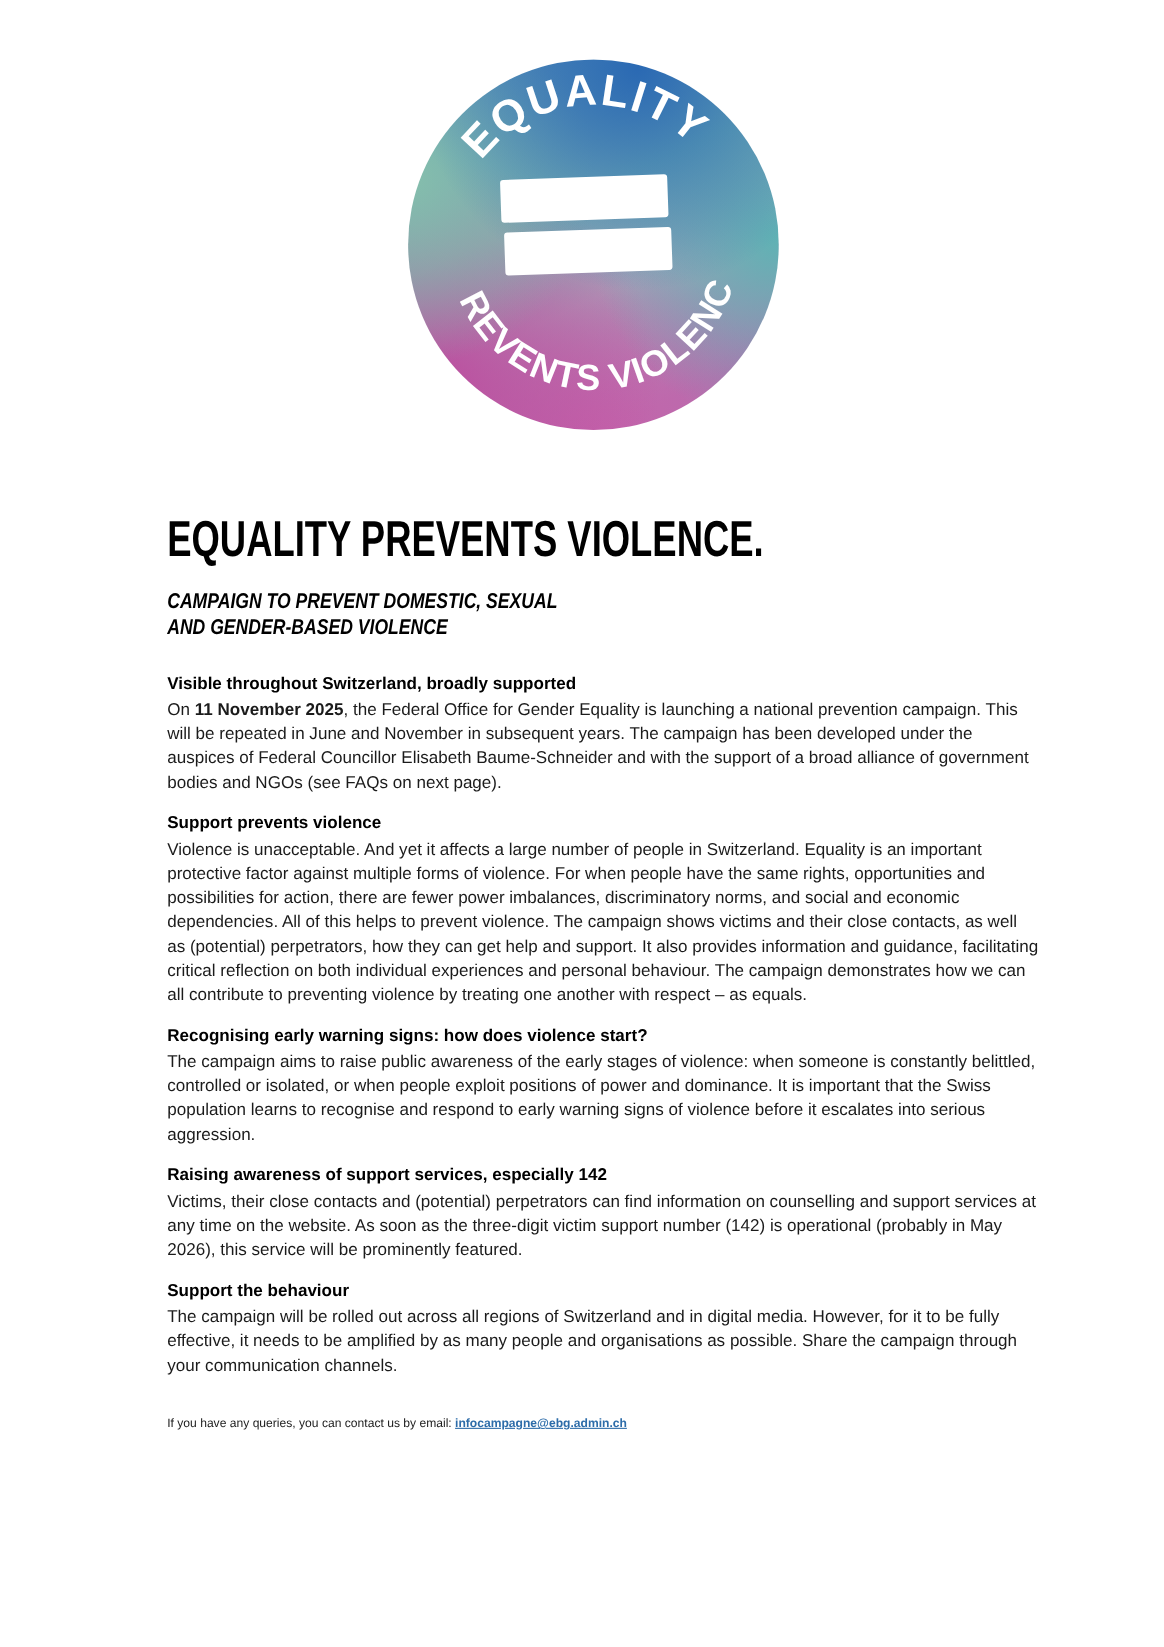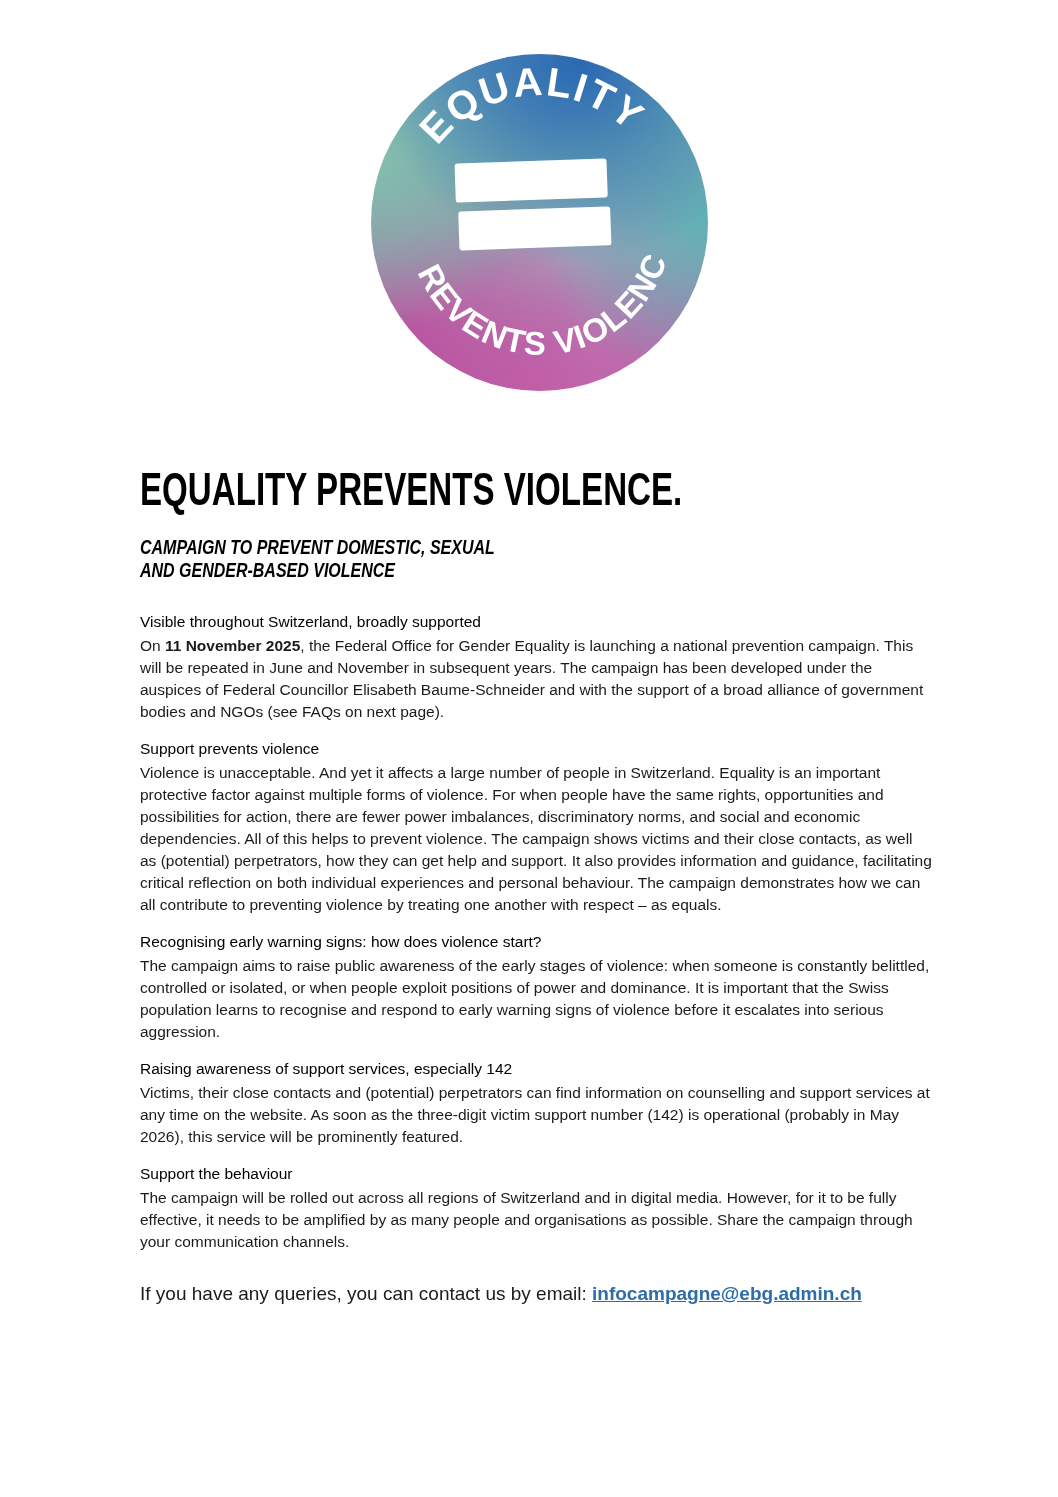--- a/index.html
+++ b/index.html
@@ -37,21 +37,21 @@
     fill: #ffffff;
     font-family: "Liberation Sans", "DejaVu Sans", sans-serif;
     font-weight: bold;
   }
   .logo-text-top    { font-size: 40px; letter-spacing: 2px; }
   .logo-text-bottom { font-size: 33px; letter-spacing: 1px; }
 
   
   .content {
     position: absolute;
-    left: 140px;
+    left: 152px;
     top: 466px;
     width: 792px;
     color: var(--text);
   }
   .title {
     margin: 0 0 24px 0;
     font-size: 46px;
     line-height: 1.0;
     font-weight: bold;
     color: var(--heading);
@@ -68,33 +68,33 @@
     font-style: italic;
     color: var(--heading);
     transform: scaleX(0.82);
     transform-origin: left center;
     white-space: pre-line;
   }
   .section { margin: 0 0 16px 0; }
   .section-heading {
     font-size: 15.5px;
     line-height: 20px;
-    font-weight: normal;
+    font-weight: bold;
     color: var(--heading);
     margin: 0 0 3px 0;
   }
   .section-body {
     margin: 0;
     font-size: 15.5px;
     line-height: 22px;
     color: var(--text);
   }
   .contact {
     margin: 30px 0 0 0;
-    font-size: 19px;
+    font-size: 11px;
     line-height: 22px;
     color: var(--text);
   }
   a.email-link {
     color: var(--link-blue);
     font-weight: bold;
     text-decoration: underline;
   }
   .seg-bold { font-weight: bold; margin-top: 29px; }
 </style>

